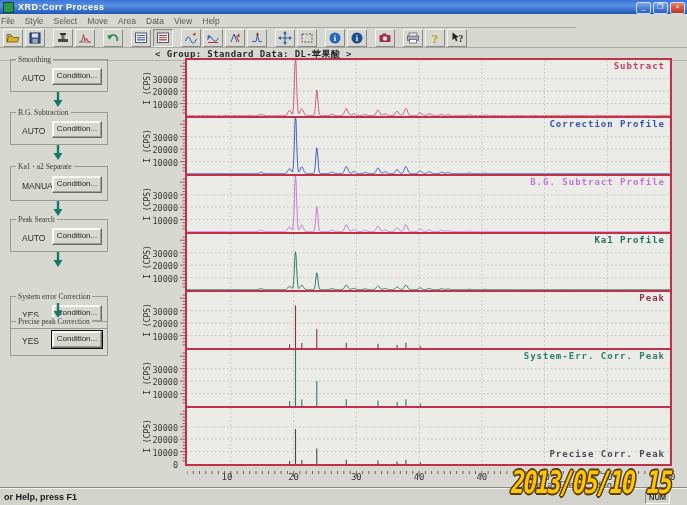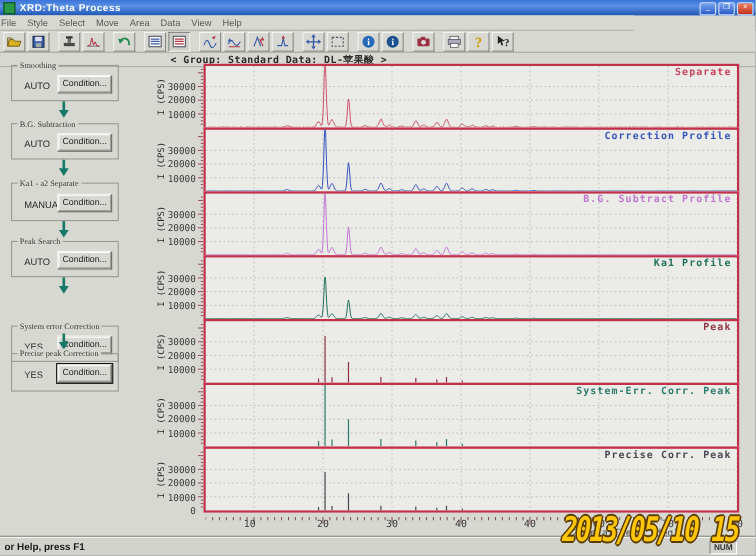--- a/index.html
+++ b/index.html
@@ -60,21 +60,21 @@
     transform:scaleX(.74) skewX(-3deg);transform-origin:left top;
     text-shadow:-2px 0 0 #5a3c00,2px 0 0 #5a3c00,0 -2px 0 #5a3c00,0 2px 0 #5a3c00,
       -1px -1px 0 #5a3c00,1px 1px 0 #5a3c00,1px -1px 0 #5a3c00,-1px 1px 0 #5a3c00;}
 </style>
 </head>
 <body>
 
 <div id="app">
   <div class="titlebar">
     <div class="appicon"></div>
-    <span class="apptitle">XRD:Theta Process</span>
+    <span class="apptitle">XRD:Corr Process</span>
     <div class="winbtns">
       <div class="wbtn">_</div>
       <div class="wbtn">❐</div>
       <div class="wbtn close">×</div>
     </div>
   </div>
 
   <div class="menubar" id="menubar">
       <span class="mitem" style="margin-left: -4px;">File</span>
       <span class="mitem">Style</span>
@@ -279,21 +279,21 @@
           <line x1="43.9" y1="0" x2="43.9" y2="56" stroke="#b2b2ae" stroke-width=".7" stroke-dasharray="1.5 2.5"></line>
           <line x1="106.6" y1="0" x2="106.6" y2="56" stroke="#b2b2ae" stroke-width=".7" stroke-dasharray="1.5 2.5"></line>
           <line x1="169.4" y1="0" x2="169.4" y2="56" stroke="#b2b2ae" stroke-width=".7" stroke-dasharray="1.5 2.5"></line>
           <line x1="232.1" y1="0" x2="232.1" y2="56" stroke="#b2b2ae" stroke-width=".7" stroke-dasharray="1.5 2.5"></line>
           <line x1="294.8" y1="0" x2="294.8" y2="56" stroke="#b2b2ae" stroke-width=".7" stroke-dasharray="1.5 2.5"></line>
           <line x1="357.5" y1="0" x2="357.5" y2="56" stroke="#b2b2ae" stroke-width=".7" stroke-dasharray="1.5 2.5"></line>
           <line x1="420.3" y1="0" x2="420.3" y2="56" stroke="#b2b2ae" stroke-width=".7" stroke-dasharray="1.5 2.5"></line>
           <line x1="483.0" y1="0" x2="483.0" y2="56" stroke="#b2b2ae" stroke-width=".7" stroke-dasharray="1.5 2.5"></line>
           <polyline points="0.0,55.5 0.6,55.7 1.1,55.9 1.7,56.1 2.3,55.4 2.8,55.8 3.4,55.5 4.0,55.4 4.5,56.0 5.1,55.3 5.6,55.9 6.2,55.3 6.8,55.8 7.3,56.0 7.9,55.5 8.5,55.9 9.0,55.6 9.6,56.0 10.2,55.5 10.7,55.6 11.3,56.0 11.9,55.8 12.4,55.2 13.0,55.6 13.5,56.1 14.1,55.5 14.7,55.5 15.2,55.5 15.8,55.4 16.4,55.3 16.9,55.6 17.5,55.5 18.1,55.7 18.6,55.9 19.2,55.2 19.8,55.6 20.3,55.5 20.9,55.5 21.5,55.8 22.0,55.3 22.6,56.1 23.1,55.8 23.7,55.8 24.3,55.7 24.8,55.5 25.4,55.4 26.0,55.8 26.5,55.4 27.1,56.1 27.7,55.9 28.2,55.6 28.8,55.6 29.4,56.0 29.9,56.0 30.5,56.1 31.0,55.4 31.6,55.3 32.2,55.8 32.7,56.1 33.3,55.7 33.9,55.6 34.4,56.0 35.0,55.9 35.6,56.0 36.1,55.8 36.7,55.8 37.3,55.4 37.8,55.3 38.4,55.5 39.0,55.7 39.5,55.3 40.1,55.5 40.6,55.4 41.2,56.1 41.8,55.3 42.3,55.5 42.9,55.7 43.5,56.1 44.0,55.8 44.6,55.3 45.2,55.8 45.7,55.9 46.3,55.7 46.9,56.1 47.4,55.3 48.0,55.5 48.6,55.5 49.1,55.5 49.7,55.8 50.2,55.5 50.8,55.9 51.4,55.8 51.9,55.2 52.5,55.4 53.1,55.4 53.6,55.6 54.2,55.9 54.8,55.3 55.3,55.6 55.9,55.7 56.5,56.1 57.0,55.3 57.6,55.7 58.1,55.7 58.7,55.8 59.3,56.1 59.8,55.3 60.4,56.0 61.0,55.8 61.5,55.5 62.1,55.4 62.7,55.3 63.2,55.6 63.8,55.5 64.4,55.3 64.9,55.6 65.5,55.8 66.1,55.8 66.6,55.9 67.2,55.6 67.7,56.1 68.3,56.0 68.9,55.6 69.4,55.5 70.0,55.6 70.6,55.1 71.1,55.6 71.7,55.6 72.3,54.6 72.8,54.7 73.4,54.6 74.0,54.4 74.5,54.4 75.1,54.2 75.6,54.5 76.2,55.5 76.8,54.9 77.3,55.5 77.9,55.3 78.5,55.4 79.0,55.7 79.6,55.7 80.2,56.0 80.7,55.8 81.3,56.0 81.9,55.4 82.4,55.4 83.0,56.0 83.6,56.0 84.1,56.0 84.7,55.6 85.2,55.5 85.8,55.7 86.4,55.9 86.9,55.9 87.5,56.1 88.1,56.0 88.6,55.3 89.2,55.3 89.8,56.0 90.3,55.7 90.9,55.6 91.5,55.7 92.0,55.8 92.6,55.4 93.1,55.4 93.7,55.9 94.3,55.8 94.8,55.4 95.4,55.8 96.0,55.9 96.5,55.5 97.1,55.5 97.7,55.4 98.2,55.3 98.8,55.3 99.4,55.1 99.9,54.4 100.5,52.9 101.1,52.2 101.6,51.1 102.2,50.9 102.7,50.7 103.3,50.8 103.9,52.1 104.4,52.7 105.0,54.2 105.6,53.1 106.1,50.4 106.7,42.1 107.3,26.3 107.8,8.2 108.4,-2.4 109.0,1.7 109.5,18.5 110.1,35.9 110.7,47.3 111.2,52.5 111.8,53.7 112.3,53.4 112.9,51.8 113.5,50.5 114.0,49.6 114.6,48.5 115.2,49.4 115.7,50.2 116.3,51.0 116.9,52.5 117.4,53.9 118.0,54.4 118.6,55.2 119.1,55.5 119.7,55.7 120.2,55.9 120.8,55.3 121.4,55.8 121.9,55.4 122.5,55.4 123.1,56.0 123.6,55.9 124.2,55.2 124.8,56.0 125.3,55.5 125.9,56.0 126.5,55.4 127.0,54.7 127.6,53.3 128.2,48.6 128.7,41.0 129.3,33.4 129.8,30.0 130.4,33.3 131.0,41.0 131.5,48.3 132.1,53.0 132.7,54.7 133.2,55.3 133.8,55.6 134.4,55.7 134.9,56.0 135.5,55.9 136.1,55.4 136.6,56.1 137.2,55.5 137.7,55.5 138.3,55.4 138.9,56.0 139.4,56.0 140.0,55.3 140.6,56.1 141.1,55.3 141.7,55.8 142.3,55.0 142.8,55.0 143.4,54.6 144.0,54.2 144.5,54.2 145.1,54.1 145.7,54.3 146.2,54.9 146.8,55.1 147.3,55.0 147.9,55.3 148.5,55.1 149.0,55.8 149.6,55.8 150.2,55.4 150.7,55.7 151.3,55.9 151.9,55.8 152.4,55.8 153.0,55.3 153.6,55.6 154.1,55.9 154.7,55.6 155.2,55.0 155.8,54.7 156.4,54.0 156.9,53.3 157.5,51.7 158.1,50.8 158.6,49.3 159.2,48.4 159.8,48.4 160.3,50.1 160.9,51.4 161.5,52.6 162.0,53.8 162.6,54.5 163.2,54.9 163.7,54.8 164.3,55.2 164.8,55.0 165.4,54.6 166.0,54.0 166.5,53.7 167.1,53.7 167.7,54.0 168.2,54.3 168.8,54.9 169.4,55.3 169.9,55.4 170.5,55.3 171.1,55.9 171.6,55.2 172.2,55.6 172.8,56.1 173.3,56.0 173.9,55.3 174.4,55.9 175.0,55.7 175.6,54.9 176.1,54.9 176.7,55.2 177.3,54.6 177.8,54.6 178.4,54.5 179.0,54.8 179.5,54.5 180.1,55.3 180.7,55.6 181.2,55.5 181.8,55.6 182.3,55.7 182.9,55.4 183.5,55.5 184.0,55.6 184.6,55.5 185.2,55.3 185.7,55.8 186.3,55.3 186.9,55.9 187.4,55.0 188.0,54.8 188.6,53.9 189.1,52.8 189.7,51.7 190.3,50.7 190.8,50.1 191.4,49.9 191.9,50.9 192.5,51.5 193.1,52.8 193.6,54.1 194.2,54.4 194.8,55.4 195.3,55.2 195.9,54.8 196.5,54.4 197.0,54.3 197.6,54.2 198.2,53.4 198.7,53.5 199.3,54.3 199.8,54.7 200.4,54.8 201.0,55.1 201.5,55.3 202.1,55.8 202.7,55.8 203.2,55.3 203.8,55.5 204.4,56.0 204.9,55.3 205.5,55.3 206.1,55.2 206.6,55.3 207.2,55.1 207.8,54.0 208.3,53.5 208.9,52.6 209.4,51.8 210.0,51.1 210.6,51.6 211.1,51.8 211.7,52.8 212.3,53.9 212.8,54.5 213.4,55.0 214.0,55.3 214.5,54.9 215.1,55.3 215.7,54.6 216.2,54.1 216.8,52.4 217.4,51.3 217.9,49.4 218.5,49.2 219.0,48.6 219.6,48.8 220.2,50.2 220.7,52.1 221.3,53.4 221.9,54.2 222.4,55.1 223.0,55.1 223.6,55.7 224.1,55.9 224.7,56.1 225.3,55.3 225.8,55.6 226.4,55.8 226.9,56.1 227.5,56.0 228.1,55.8 228.6,55.4 229.2,56.0 229.8,55.5 230.3,55.5 230.9,54.9 231.5,53.9 232.0,53.3 232.6,52.8 233.2,53.1 233.7,53.1 234.3,53.4 234.9,53.7 235.4,54.4 236.0,54.7 236.5,54.9 237.1,55.6 237.7,55.5 238.2,55.3 238.8,55.0 239.4,55.3 239.9,55.2 240.5,54.8 241.1,54.2 241.6,54.2 242.2,53.9 242.8,53.6 243.3,54.1 243.9,54.2 244.4,54.9 245.0,55.1 245.6,55.1 246.1,55.3 246.7,55.4 247.3,55.8 247.8,55.8 248.4,55.3 249.0,55.8 249.5,56.1 250.1,55.7 250.7,55.8 251.2,55.6 251.8,55.0 252.4,55.2 252.9,55.0 253.5,54.8 254.0,54.6 254.6,54.4 255.2,54.1 255.7,54.9 256.3,54.9 256.9,55.0 257.4,55.6 258.0,55.5 258.6,55.2 259.1,55.4 259.7,55.1 260.3,54.6 260.8,54.8 261.4,54.3 261.9,54.7 262.5,55.2 263.1,55.3 263.6,55.8 264.2,55.8 264.8,55.5 265.3,55.9 265.9,56.1 266.5,56.0 267.0,55.7 267.6,55.8 268.2,55.4 268.7,56.0 269.3,56.1 269.9,55.8 270.4,55.3 271.0,55.3 271.5,55.8 272.1,56.1 272.7,55.5 273.2,55.9 273.8,55.8 274.4,55.4 274.9,56.1 275.5,55.9 276.1,55.5 276.6,55.4 277.2,55.9 277.8,55.4 278.3,55.6 278.9,55.3 279.5,55.7 280.0,55.3 280.6,55.5 281.1,55.5 281.7,54.6 282.3,54.7 282.8,55.3 283.4,55.3 284.0,55.1 284.5,55.2 285.1,55.8 285.7,55.2 286.2,55.6 286.8,56.1 287.4,55.8 287.9,56.0 288.5,55.3 289.0,56.1 289.6,55.9 290.2,55.7 290.7,55.9 291.3,55.9 291.9,55.7 292.4,55.3 293.0,56.0 293.6,55.7 294.1,55.3 294.7,55.9 295.3,55.2 295.8,55.4 296.4,55.1 297.0,55.5 297.5,55.5 298.1,55.2 298.6,55.1 299.2,54.9 299.8,55.7 300.3,55.4 300.9,55.5 301.5,55.9 302.0,55.3 302.6,55.7 303.2,55.6 303.7,55.7 304.3,55.8 304.9,55.7 305.4,55.6 306.0,55.3 306.5,55.4 307.1,55.5 307.7,56.1 308.2,55.3 308.8,55.4 309.4,55.3 309.9,55.8 310.5,55.7 311.1,55.7 311.6,55.4 312.2,56.0 312.8,55.5 313.3,56.1 313.9,55.9 314.5,55.4 315.0,55.8 315.6,55.4 316.1,55.4 316.7,55.9 317.3,55.8 317.8,55.4 318.4,55.6 319.0,55.8 319.5,55.5 320.1,56.0 320.7,56.0 321.2,56.0 321.8,56.1 322.4,55.9 322.9,55.6 323.5,55.6 324.0,56.0 324.6,55.6 325.2,55.5 325.7,55.4 326.3,55.4 326.9,55.6 327.4,56.0 328.0,55.5 328.6,55.5 329.1,55.3 329.7,55.7 330.3,55.4 330.8,55.4 331.4,55.6 332.0,55.6 332.5,55.6 333.1,55.5 333.6,55.3 334.2,55.4 334.8,55.8 335.3,55.9 335.9,55.3 336.5,55.6 337.0,55.5 337.6,55.7 338.2,55.7 338.7,55.6 339.3,55.5 339.9,55.9 340.4,56.1 341.0,55.5 341.6,56.1 342.1,55.8 342.7,55.3 343.2,56.0 343.8,56.0 344.4,55.4 344.9,55.6 345.5,55.3 346.1,55.6 346.6,55.9 347.2,55.3 347.8,55.9 348.3,55.3 348.9,55.4 349.5,55.5 350.0,56.0 350.6,55.5 351.1,55.9 351.7,55.7 352.3,55.9 352.8,56.0 353.4,55.8 354.0,55.8 354.5,55.6 355.1,55.8 355.7,55.7 356.2,55.5 356.8,55.5 357.4,56.1 357.9,55.5 358.5,55.6 359.1,55.4 359.6,55.4 360.2,56.0 360.7,55.4 361.3,55.3 361.9,56.1 362.4,56.0 363.0,55.6 363.6,56.0 364.1,55.2 364.7,55.9 365.3,55.6 365.8,55.8 366.4,56.0 367.0,55.4 367.5,55.2 368.1,55.8 368.6,55.4 369.2,55.6 369.8,55.7 370.3,55.9 370.9,55.7 371.5,55.4 372.0,55.4 372.6,55.5 373.2,55.6 373.7,56.0 374.3,56.1 374.9,55.7 375.4,55.3 376.0,55.3 376.6,56.0 377.1,55.6 377.7,55.3 378.2,55.4 378.8,56.0 379.4,55.5 379.9,55.7 380.5,55.4 381.1,56.1 381.6,55.3 382.2,55.7 382.8,55.7 383.3,55.9 383.9,55.9 384.5,55.5 385.0,55.5 385.6,55.3 386.1,55.3 386.7,56.0 387.3,55.9 387.8,55.4 388.4,55.6 389.0,55.4 389.5,55.6 390.1,55.5 390.7,55.7 391.2,55.3 391.8,55.4 392.4,55.4 392.9,55.7 393.5,55.8 394.1,55.8 394.6,55.4 395.2,55.4 395.7,55.5 396.3,55.6 396.9,55.5 397.4,56.0 398.0,55.4 398.6,55.3 399.1,55.3 399.7,56.1 400.3,55.4 400.8,55.3 401.4,55.9 402.0,55.7 402.5,56.0 403.1,55.6 403.7,55.7 404.2,55.8 404.8,55.7 405.3,55.8 405.9,55.8 406.5,56.0 407.0,55.7 407.6,55.8 408.2,55.6 408.7,55.7 409.3,55.4 409.9,55.7 410.4,55.5 411.0,56.0 411.6,55.3 412.1,55.5 412.7,55.5 413.2,55.9 413.8,55.3 414.4,56.1 414.9,56.0 415.5,55.7 416.1,55.8 416.6,55.8 417.2,55.8 417.8,55.4 418.3,56.0 418.9,55.3 419.5,56.0 420.0,55.6 420.6,56.0 421.2,55.9 421.7,55.5 422.3,56.1 422.8,55.3 423.4,56.0 424.0,55.9 424.5,56.0 425.1,55.8 425.7,55.3 426.2,56.0 426.8,55.7 427.4,55.9 427.9,55.5 428.5,55.4 429.1,55.5 429.6,55.4 430.2,55.3 430.7,55.9 431.3,55.9 431.9,55.4 432.4,56.0 433.0,55.8 433.6,55.4 434.1,55.5 434.7,55.5 435.3,56.0 435.8,55.8 436.4,56.0 437.0,55.8 437.5,56.0 438.1,55.7 438.7,55.9 439.2,55.9 439.8,55.3 440.3,55.9 440.9,55.9 441.5,56.0 442.0,55.4 442.6,56.1 443.2,55.5 443.7,55.9 444.3,55.9 444.9,56.1 445.4,55.5 446.0,55.6 446.6,55.3 447.1,55.7 447.7,55.8 448.2,55.5 448.8,56.0 449.4,55.6 449.9,55.9 450.5,55.3 451.1,55.3 451.6,55.9 452.2,55.7 452.8,55.3 453.3,56.1 453.9,55.8 454.5,56.1 455.0,55.5 455.6,55.7 456.2,55.8 456.7,55.6 457.3,55.5 457.8,55.8 458.4,55.8 459.0,55.4 459.5,55.8 460.1,55.7 460.7,55.3 461.2,55.9 461.8,55.5 462.4,55.9 462.9,55.7 463.5,55.9 464.1,55.5 464.6,55.9 465.2,56.0 465.8,56.0 466.3,55.6 466.9,55.7 467.4,55.3 468.0,55.8 468.6,56.0 469.1,56.0 469.7,55.7 470.3,55.8 470.8,55.7 471.4,55.7 472.0,55.4 472.5,55.8 473.1,55.7 473.7,55.7 474.2,55.9 474.8,55.5 475.3,55.4 475.9,55.8 476.5,55.3 477.0,56.0 477.6,55.4 478.2,55.3 478.7,55.5 479.3,55.8 479.9,55.8 480.4,55.5 481.0,55.7 481.6,55.9 482.1,55.3 482.7,55.4 " fill="none" stroke="#c8405e" stroke-width="0.8"></polyline>
         </svg>
-        <span class="plabel" style="color: rgb(200, 64, 94);">Separate</span>
+        <span class="plabel" style="color: rgb(200, 64, 94);">Subtract</span>
       </div>
       <div class="ytick" style="left: 2px; top: 41.5556px;">10000</div>
       <div class="ytick" style="left: 2px; top: 29.1111px;">20000</div>
       <div class="ytick" style="left: 2px; top: 16.6667px;">30000</div>
       <div style="position: absolute; left: 50px; top: 2px; width: 5px; height: 56px;"><svg width="5" height="56">
           <line x1="2.5" y1="52.9" x2="5" y2="52.9" stroke="#8a3a44" stroke-width=".8"></line>
           <line x1="2.5" y1="49.8" x2="5" y2="49.8" stroke="#8a3a44" stroke-width=".8"></line>
           <line x1="2.5" y1="46.7" x2="5" y2="46.7" stroke="#8a3a44" stroke-width=".8"></line>
           <line x1="0" y1="43.6" x2="5" y2="43.6" stroke="#8a3a44" stroke-width=".8"></line>
           <line x1="2.5" y1="40.4" x2="5" y2="40.4" stroke="#8a3a44" stroke-width=".8"></line>
@@ -543,21 +543,21 @@
           <line x1="102.6" y1="56" x2="102.6" y2="52.9" stroke="#474752" stroke-width="1.1"></line>
           <line x1="108.5" y1="56" x2="108.5" y2="21.1" stroke="#474752" stroke-width="1.1"></line>
           <line x1="114.8" y1="56" x2="114.8" y2="51.9" stroke="#474752" stroke-width="1.1"></line>
           <line x1="129.8" y1="56" x2="129.8" y2="40.5" stroke="#474752" stroke-width="1.1"></line>
           <line x1="159.3" y1="56" x2="159.3" y2="51.7" stroke="#474752" stroke-width="1.1"></line>
           <line x1="191.0" y1="56" x2="191.0" y2="52.5" stroke="#474752" stroke-width="1.1"></line>
           <line x1="210.1" y1="56" x2="210.1" y2="53.5" stroke="#474752" stroke-width="1.1"></line>
           <line x1="218.9" y1="56" x2="218.9" y2="51.7" stroke="#474752" stroke-width="1.1"></line>
           <line x1="233.3" y1="56" x2="233.3" y2="54.3" stroke="#474752" stroke-width="1.1"></line>
         </svg>
-        <span class="plabel" style="color: rgb(71, 71, 82);">Precise Corr. Peak</span>
+        <span class="plabel" style="color: rgb(71, 71, 82); margin-top: 40px;">Precise Corr. Peak</span>
       </div>
       <div class="ytick" style="left: 2px; top: 402px;">0</div>
       <div class="ytick" style="left: 2px; top: 389.556px;">10000</div>
       <div class="ytick" style="left: 2px; top: 377.111px;">20000</div>
       <div class="ytick" style="left: 2px; top: 364.667px;">30000</div>
       <div style="position: absolute; left: 50px; top: 350px; width: 5px; height: 56px;"><svg width="5" height="56">
           <line x1="2.5" y1="52.9" x2="5" y2="52.9" stroke="#8a3a44" stroke-width=".8"></line>
           <line x1="2.5" y1="49.8" x2="5" y2="49.8" stroke="#8a3a44" stroke-width=".8"></line>
           <line x1="2.5" y1="46.7" x2="5" y2="46.7" stroke="#8a3a44" stroke-width=".8"></line>
           <line x1="0" y1="43.6" x2="5" y2="43.6" stroke="#8a3a44" stroke-width=".8"></line>

